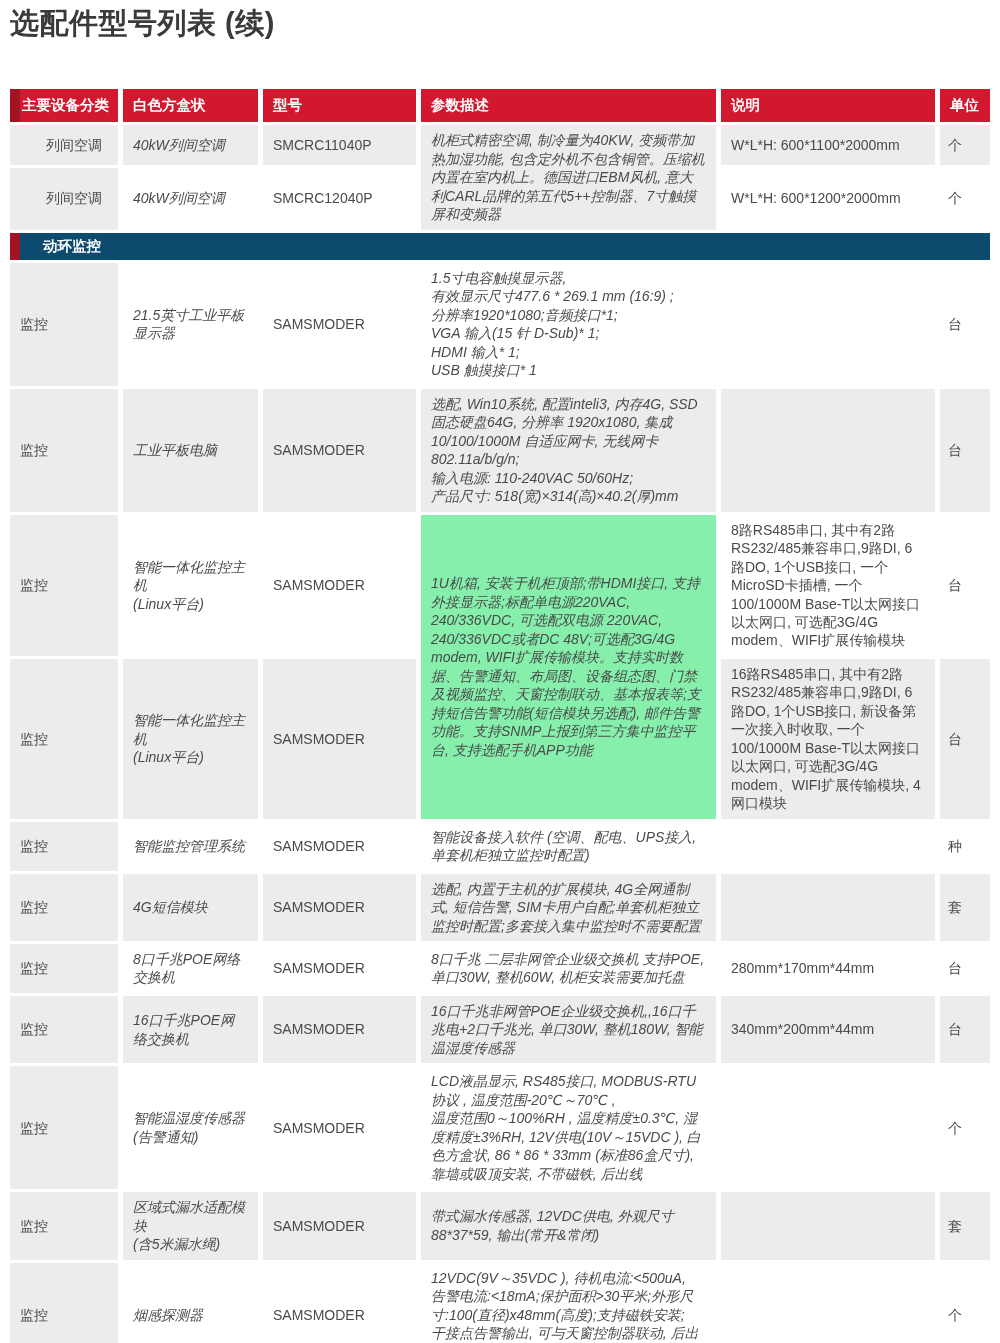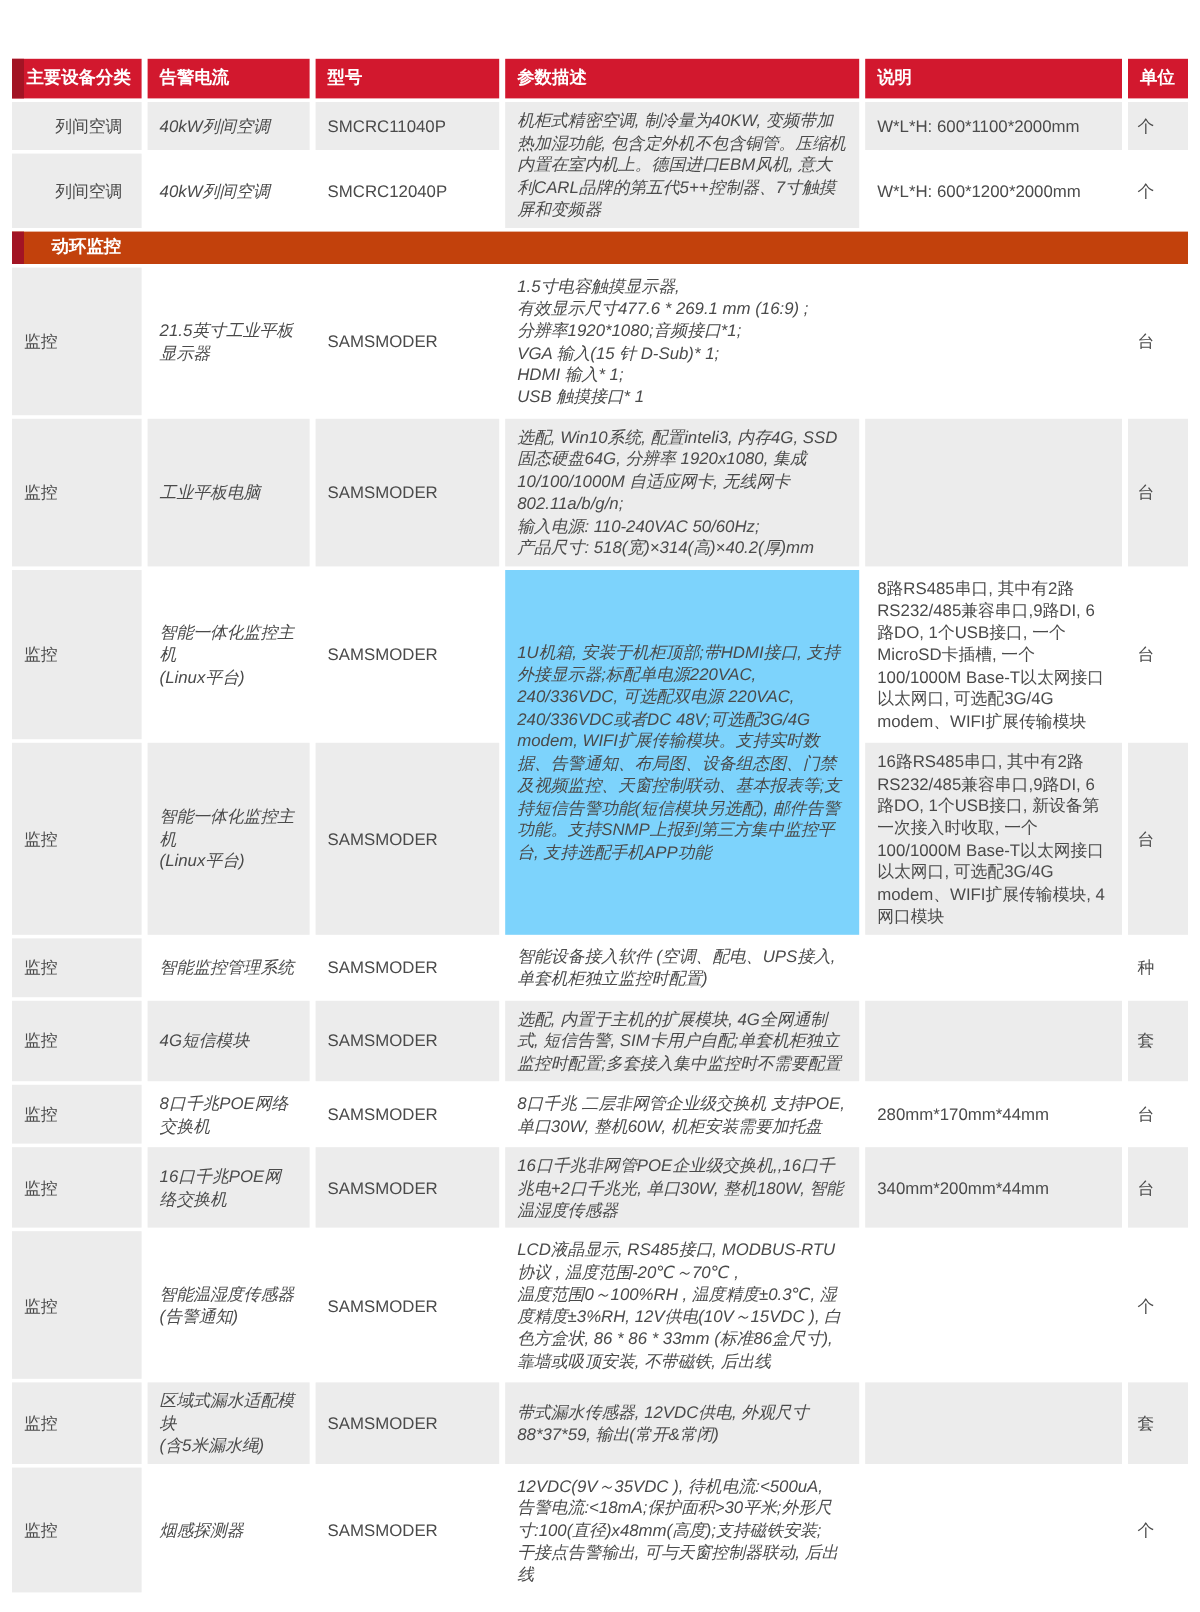--- a/index.html
+++ b/index.html
@@ -47,51 +47,52 @@
     font-size:14px;
     line-height:1.32;
     padding:6px 10px;
     vertical-align:middle;
     box-sizing:border-box;
     word-break:break-word;
   }
   tr.shade td{background:#ececec;}
   td.cat{background:#ececec;}
   td.cat.indent{padding-left:36px;}
-  td.merged{background:#7dd3fc;}
+  td.merged{background:#86efac;}
   td.name,td.params{white-space:pre-line;font-style:italic;}
   td.unit{padding:6px 8px;}
   tr.banner td{
-    background:#c2410c;
+    background:#0c4a6e;
     color:#ffffff;
     font-size:14.5px;
     font-weight:700;
     padding:5px 10px 5px 23px;
     border-left:10px solid #a21424;
     line-height:1.2;
   }
 </style>
 </head>
 <body>
 
 <main class="page">
+  <h1 class="page-title">选配件型号列表 (续)</h1>
 
   <table class="spec">
     <colgroup>
       <col class="c1">
         <col class="c2">
         <col class="c3">
         <col class="c4">
         <col class="c5">
         <col class="c6">
     </colgroup>
     <thead>
       <tr>
         <th class="first">主要设备分类</th>
-        <th>告警电流</th>
+        <th>白色方盒状</th>
         <th>型号</th>
         <th>参数描述</th>
         <th>说明</th>
         <th>单位</th>
       </tr>
     </thead>
     <tbody>
 
       <tr class="shade">
         <td class="cat indent" style="height:24px">列间空调</td>

